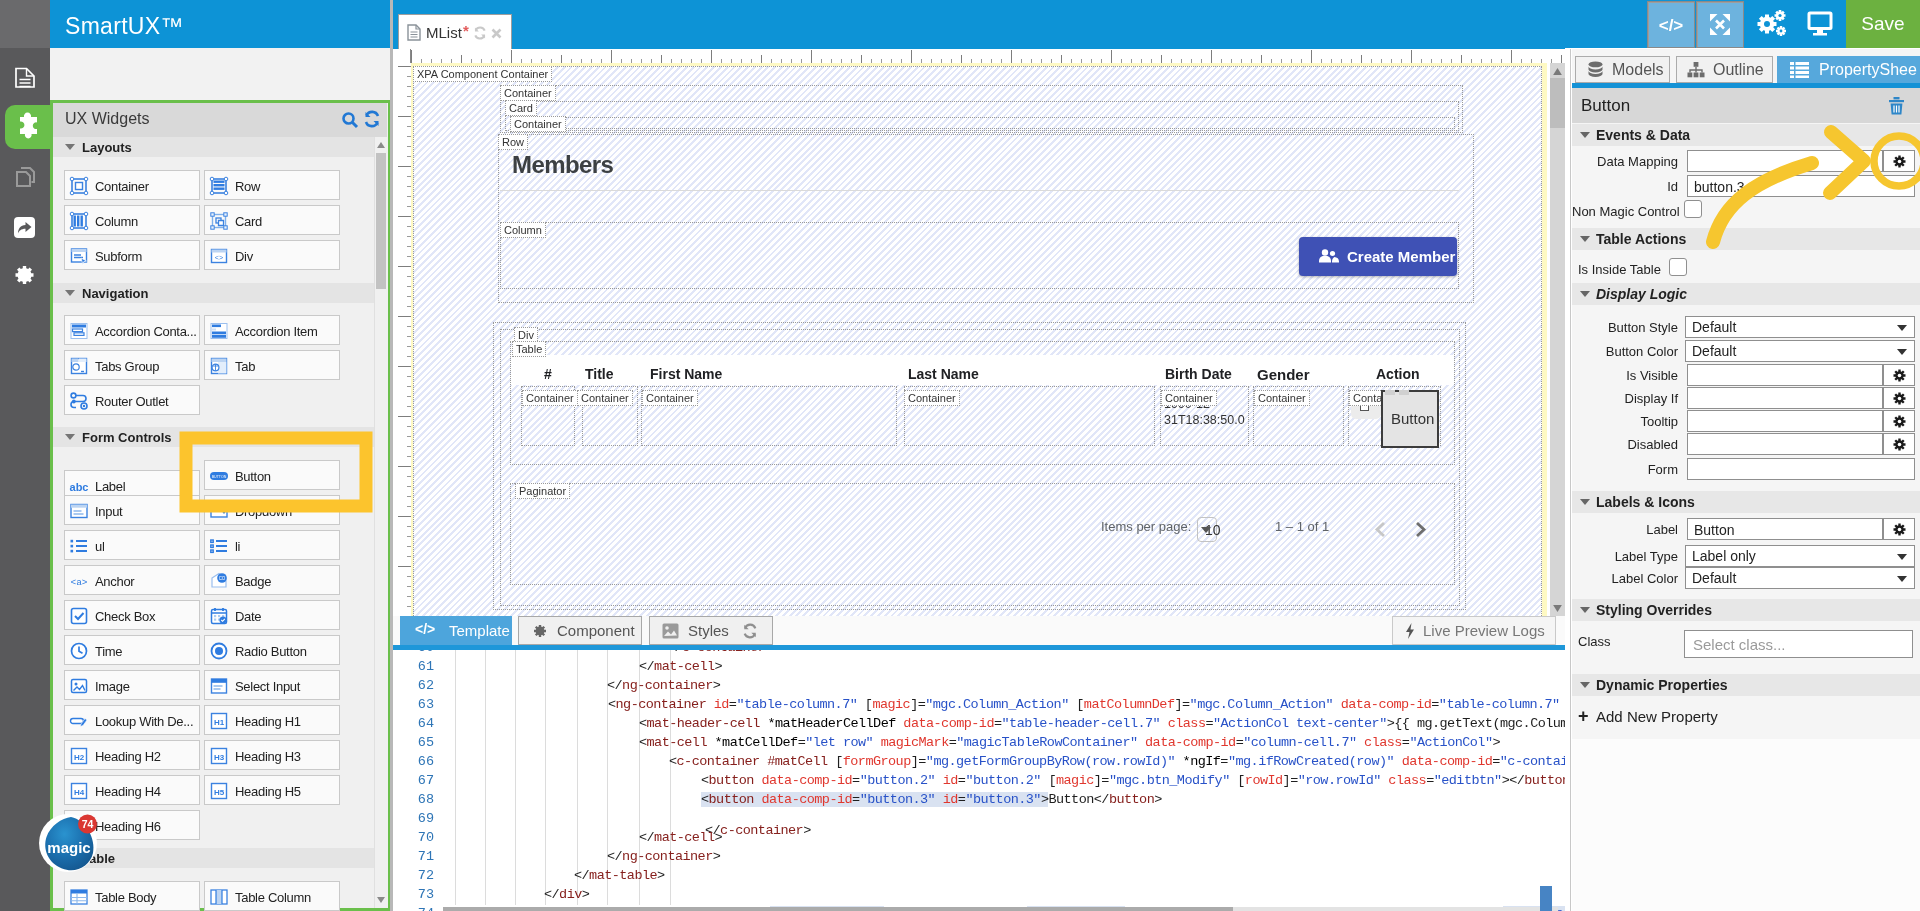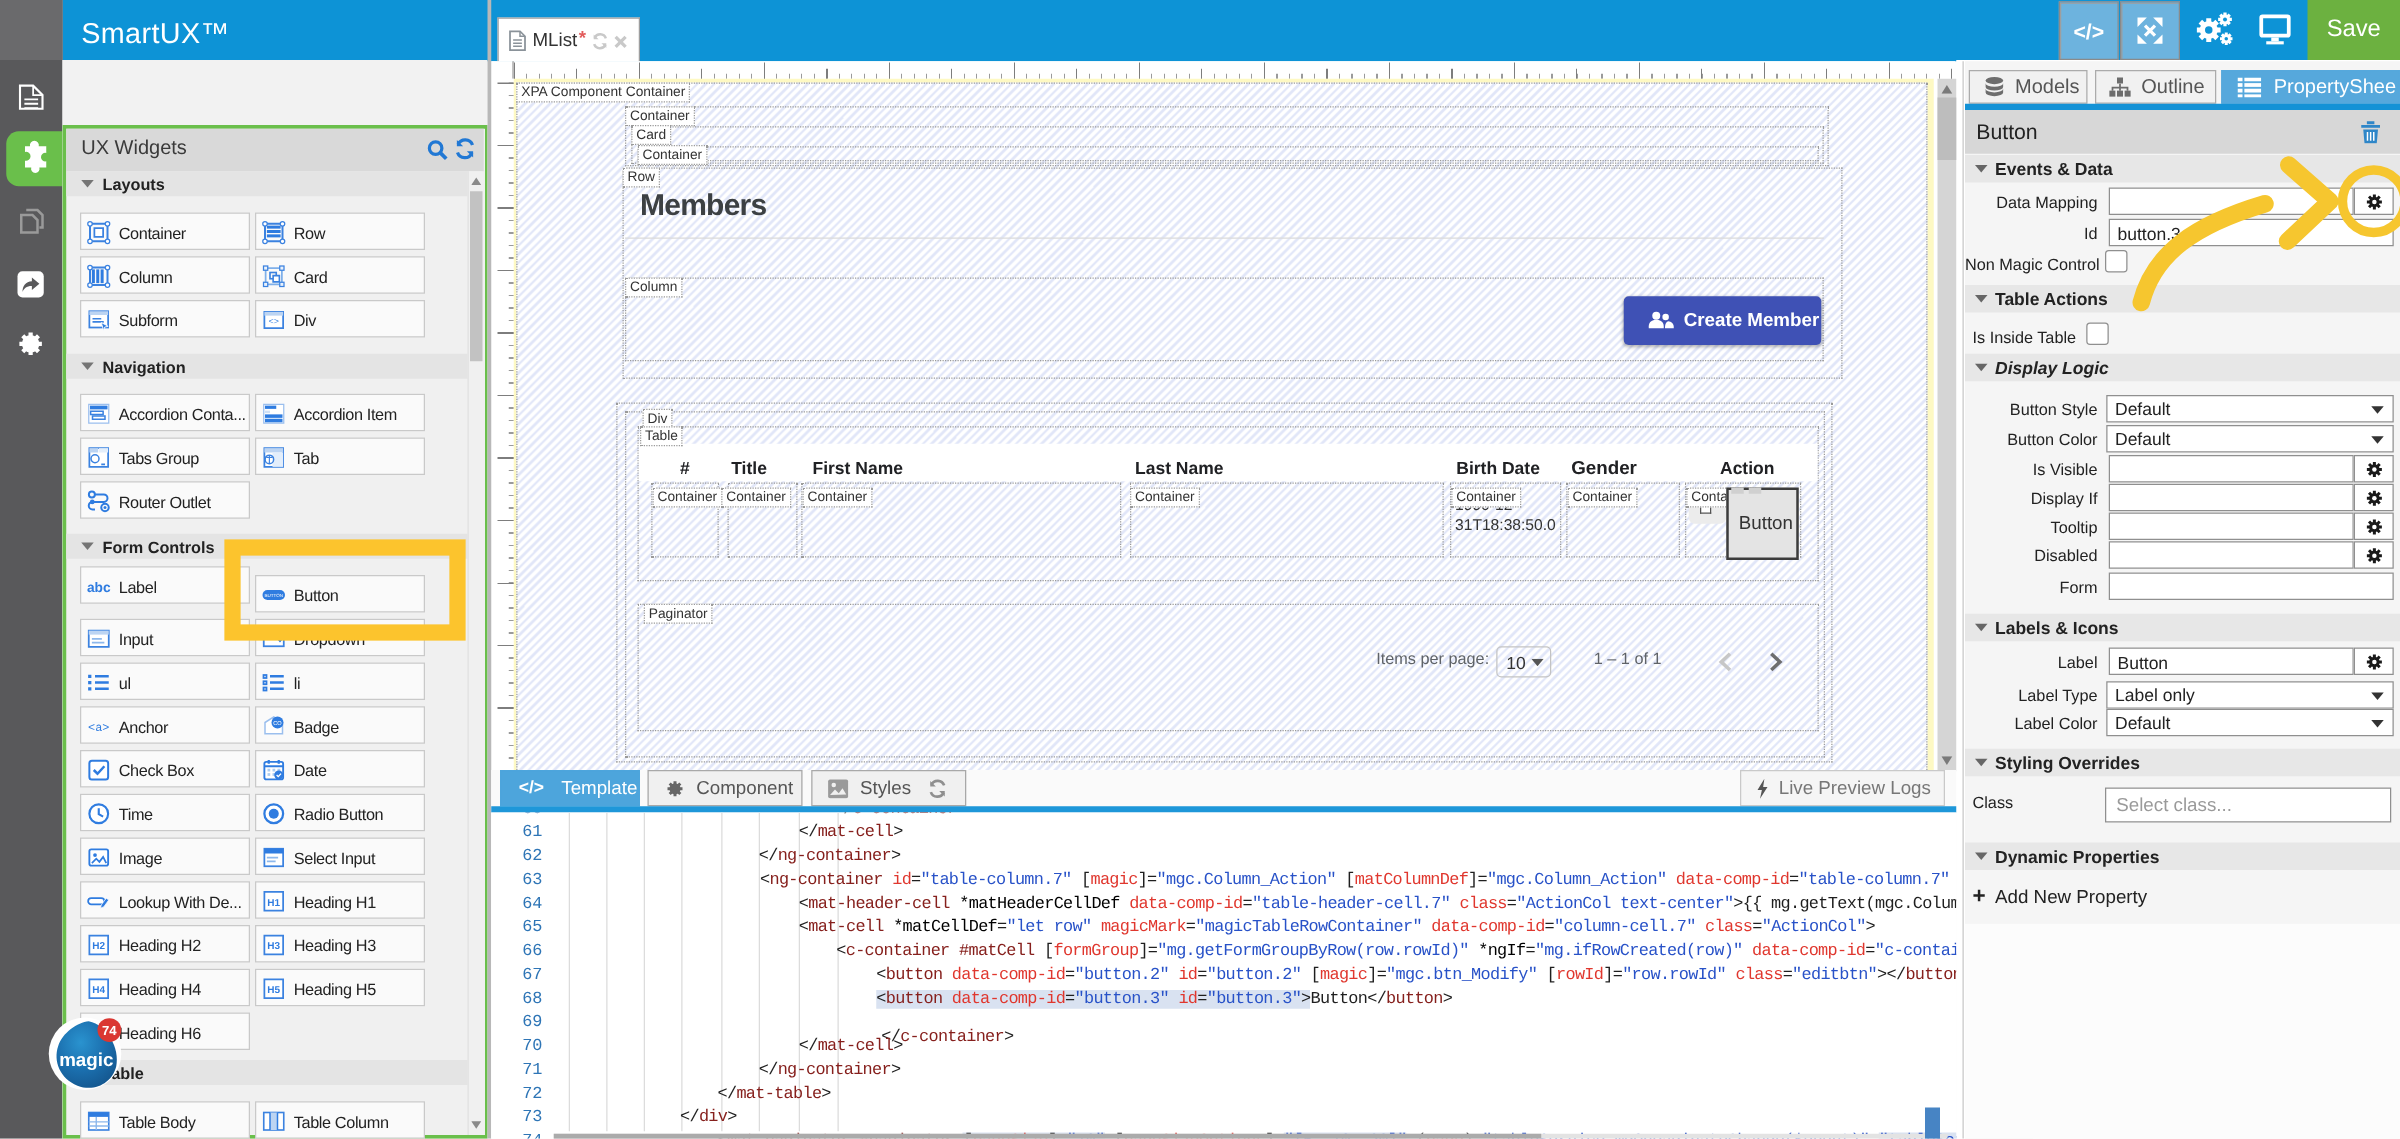--- a/index.html
+++ b/index.html
@@ -333,21 +333,21 @@
             </g>
             <circle cx="4.8" cy="10.5" r="1.9" fill="#2f7ce0"></circle>
             <circle cx="15" cy="15" r="1.2" fill="#2f7ce0"></circle>
           </svg>
           <span class="lbl">Router Outlet</span>
         </div>
     <div class="sechead" style="top:324px;">
           <i class="tri"></i>
           <span>Form Controls</span>
         </div>
-    <div class="witem c1" style="top:350px;">
+    <div class="witem c1" style="top:367px;">
           <svg class="ic" viewBox="0 0 20 20">
             <text x="10" y="14.5" text-anchor="middle" font-size="11" font-weight="bold" fill="#2f7ce0" font-family="Liberation Sans">abc</text>
           </svg>
           <span class="lbl">Label</span>
         </div>
     <div class="witem c2" style="top:357px;">
           <svg class="ic" viewBox="0 0 20 20">
             <rect x="1" y="6" width="18" height="8" rx="4" fill="#2f7ce0"></rect>
             <text x="10" y="11.8" text-anchor="middle" font-size="3.6" fill="#fff" font-family="Liberation Sans">BUTTON</text>
           </svg>
@@ -634,21 +634,21 @@
 
   <div class="abs" style="left:970px;top:327px;width:58px;height:58px;background:#e4e4e4;border:2px solid #3c3c3c;z-index:6;">
     <div style="position:absolute;left:2px;top:-2px;width:10px;height:5px;background:#d0d0d0;"></div>
     <div style="position:absolute;left:16px;top:-2px;width:10px;height:5px;background:#d0d0d0;"></div>
     <span style="position:absolute;left:8px;top:18px;font-size:15px;color:#333;">Button</span>
   </div>
 
   <div class="abs dot" style="left:99px;top:420px;width:945px;height:102px;"></div>
   <span class="taglbl" style="left:104px;top:420px;">Paginator</span>
   <div class="abs" style="left:690px;top:456px;font-size:13px;color:#5f6368;">Items per page:</div>
-  <div class="abs" style="left:786px;top:454px;width:44px;height:25px;border:1px solid #c3c3c3;border-radius:4px;background:transparent;">
+  <div class="abs" style="left:786px;top:454px;width:20px;height:25px;border:1px solid #c3c3c3;border-radius:4px;background:transparent;">
     <span style="position:absolute;left:7px;top:4px;font-size:14px;color:#333;">10</span>
     <svg style="position:absolute;right:5px;top:9px;" width="10" height="6" viewBox="0 0 10 6">
           <path d="M0 0 h10 l-5 6 z" fill="#555"></path>
         </svg>
   </div>
   <div class="abs" style="left:864px;top:456px;font-size:13px;color:#5f6368;">1 – 1 of 1</div>
   <svg class="abs" style="left:963px;top:458px;" width="12" height="17" viewBox="0 0 12 17">
         <path d="M10 2 L3 8.5 L10 15" fill="none" stroke="#c7c7c7" stroke-width="2.8"></path>
       </svg>
   <svg class="abs" style="left:1004px;top:458px;" width="12" height="17" viewBox="0 0 12 17">

